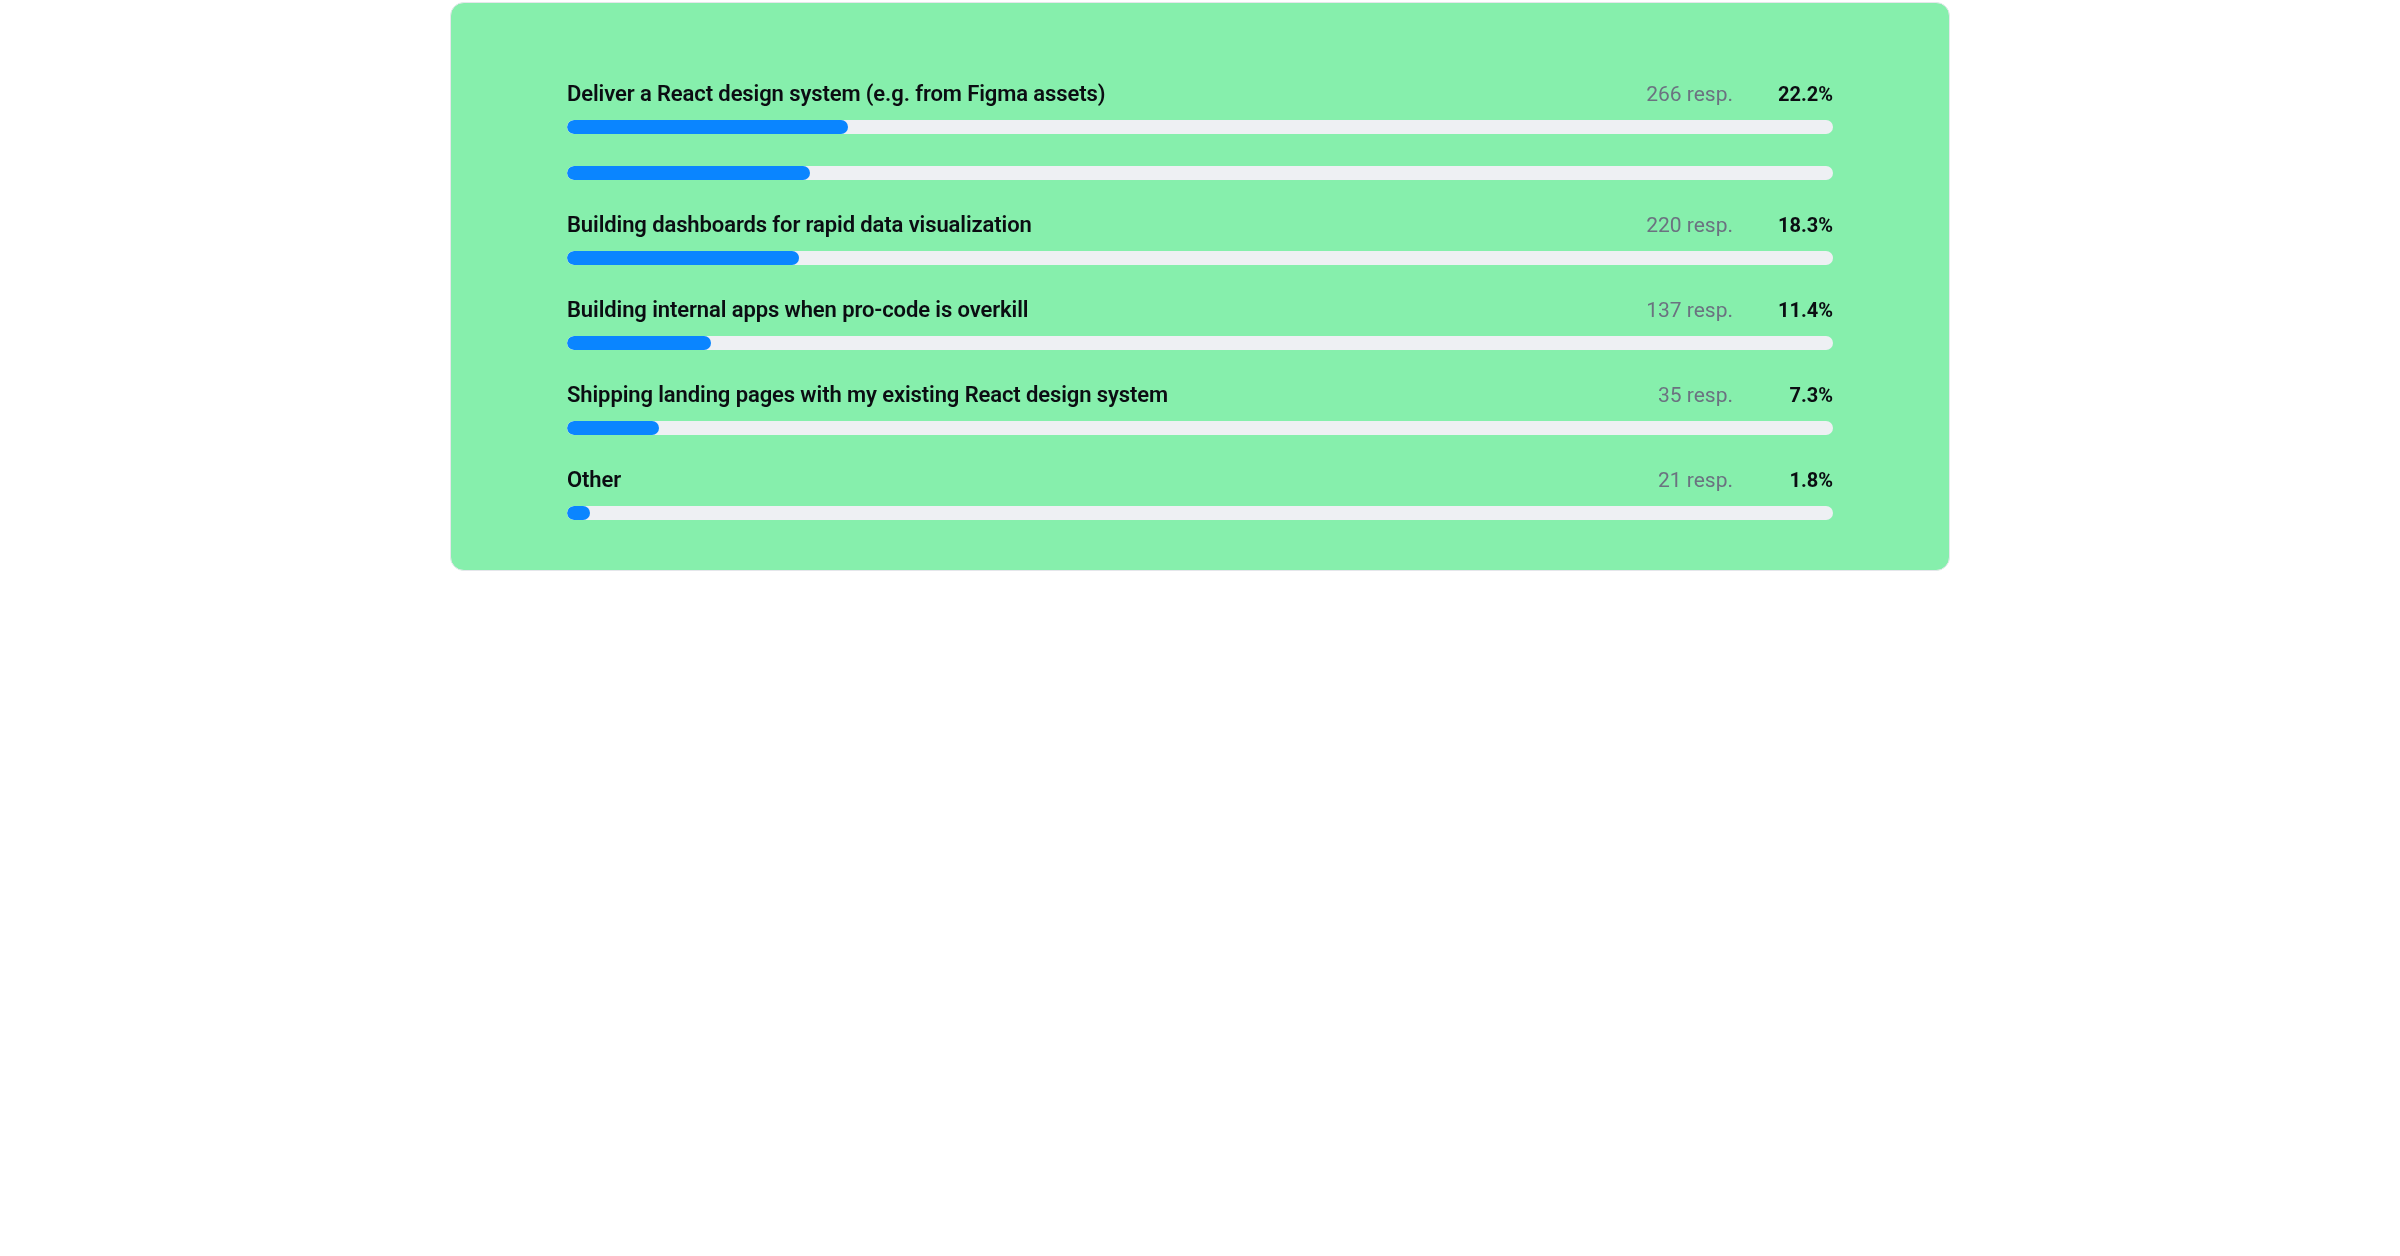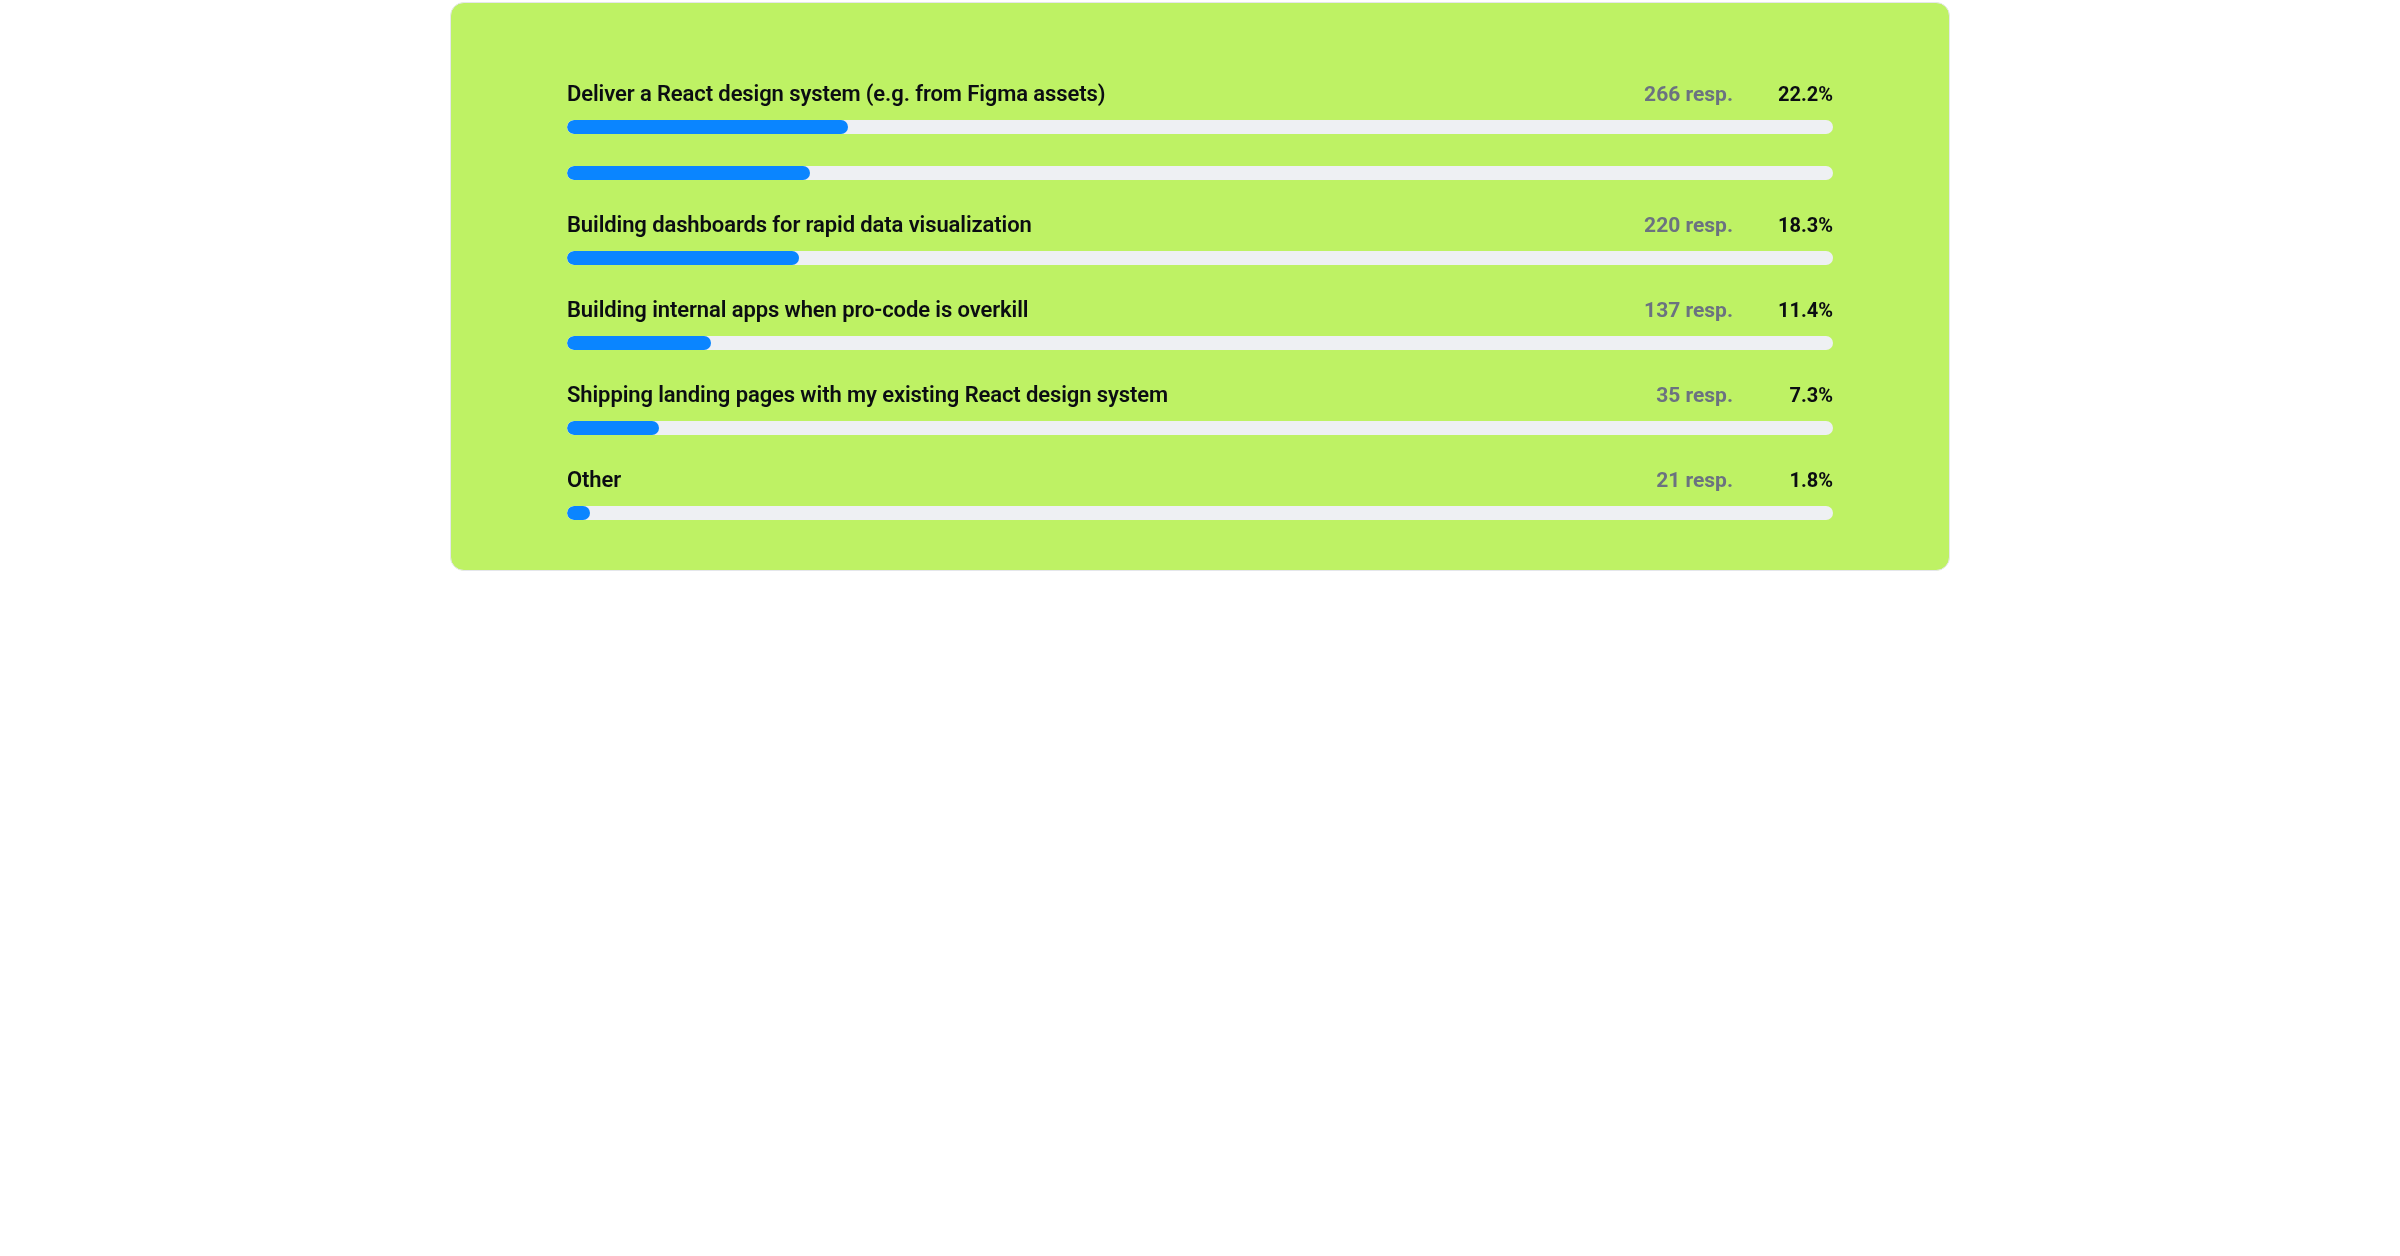--- a/index.html
+++ b/index.html
@@ -6,21 +6,21 @@
   html, body { width: 100%; height: 100%; }
   body {
     font-family: -apple-system, BlinkMacSystemFont, "Segoe UI", Roboto, "Helvetica Neue", Arial, sans-serif;
     background: #ffffff;
     display: flex;
     align-items: flex-start;
     justify-content: center;
   }
   .card {
     width: 1500px;
-    background: #bef264;
+    background: #86efac;
     border: 1px solid #e5e7eb;
     border-radius: 14px;
     padding: 78px 116px 50px 116px;
     margin: 2px;
   }
   .row {
     margin-bottom: 32px;
   }
   .row:last-child { margin-bottom: 0; }
   .row-head {
@@ -39,21 +39,21 @@
   }
   .row-meta {
     display: flex;
     align-items: baseline;
     gap: 28px;
     flex: 0 0 auto;
   }
   .resp {
     font-size: 21px;
     color: #6b7280;
-    font-weight: 700;
+    font-weight: 400;
     white-space: nowrap;
   }
   .pct {
     font-size: 20px;
     font-weight: 700;
     color: #0b0d12;
     min-width: 72px;
     text-align: right;
     white-space: nowrap;
   }

